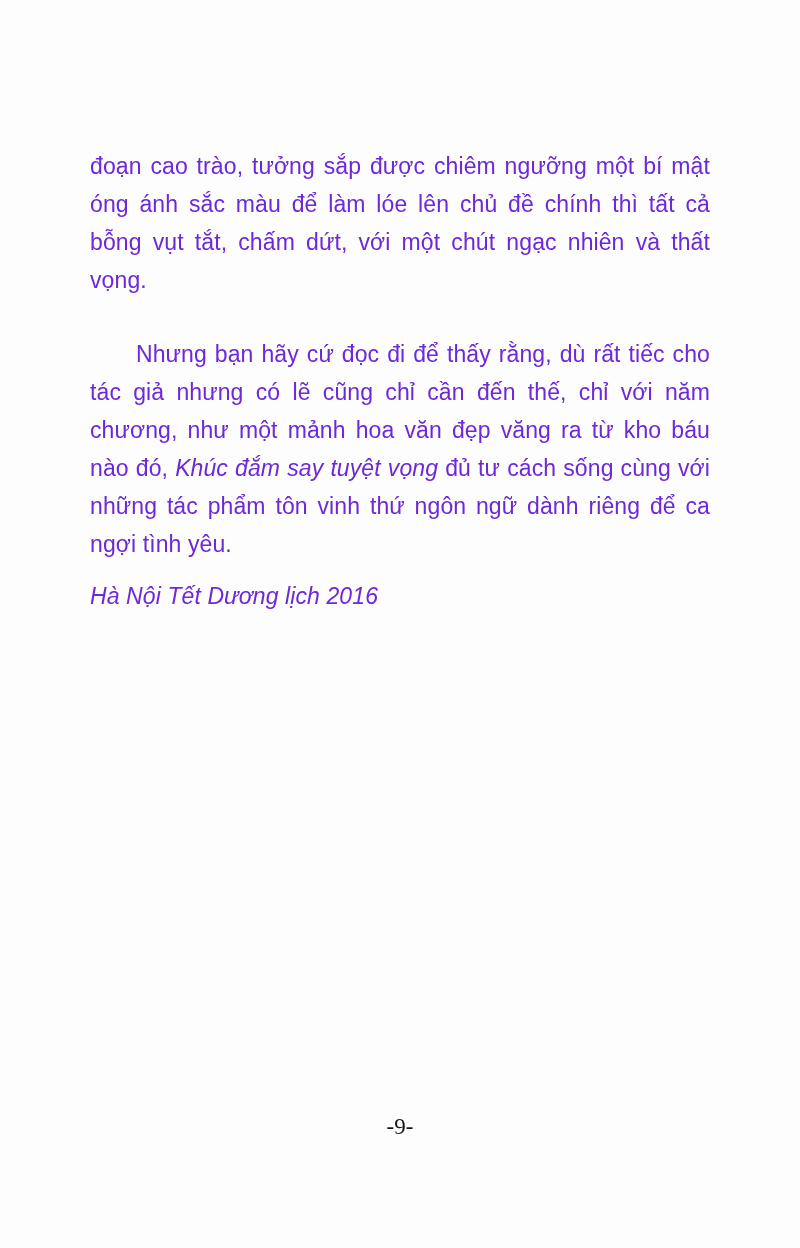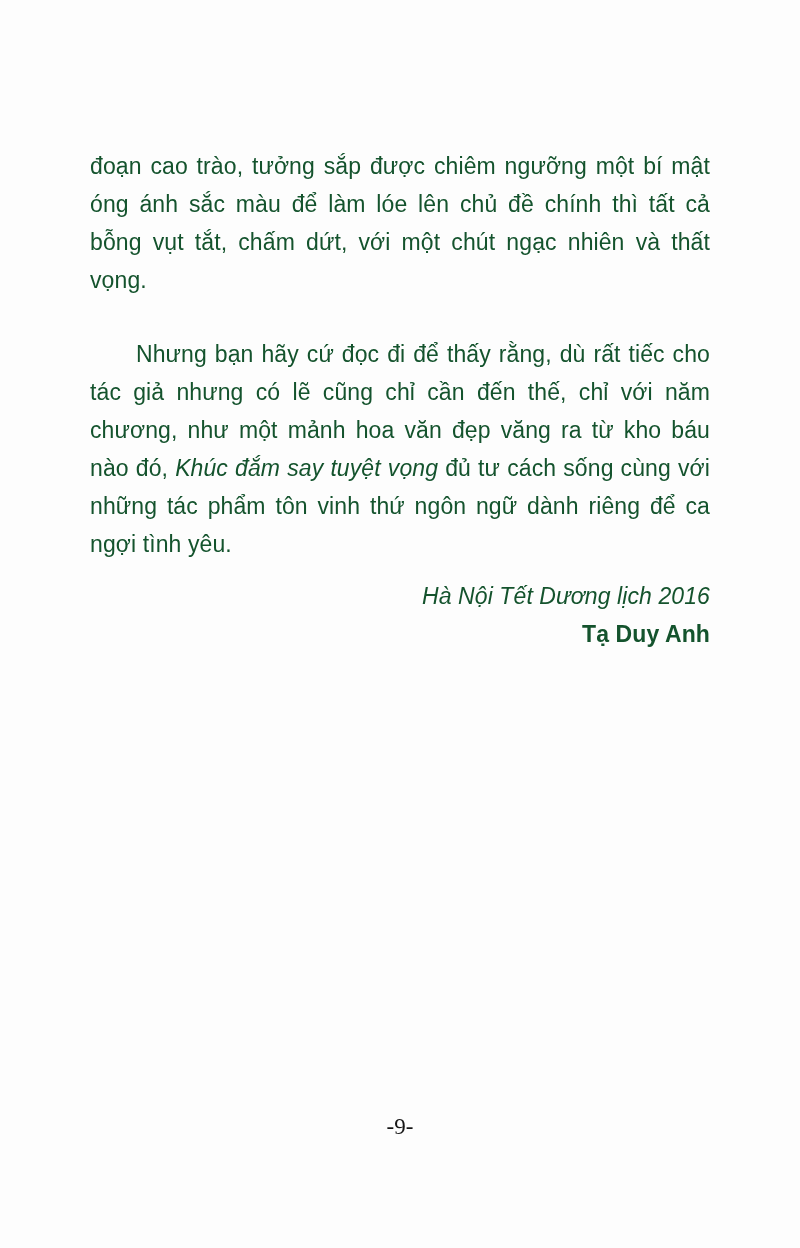--- a/index.html
+++ b/index.html
@@ -19,38 +19,37 @@
     background: #fdfdfd;
   }
   .text-block {
     position: absolute;
     left: 90px;
     top: 147px;
     width: 620px;
     font-family: "Liberation Sans", sans-serif;
     font-size: 23px;
     line-height: 38px;
-    color: #14532d;
+    color: #6d28d9;
     text-align: justify;
     letter-spacing: 0.1px;
   }
   .para {
     margin: 0;
     padding: 0;
   }
   .para.indented {
     text-indent: 46px;
     margin-top: 36px;
   }
   .book-title {
     font-style: italic;
   }
   .signature {
     margin-top: 14px;
-    text-align: right;
   }
   .sig-date {
     font-style: italic;
   }
   .sig-author {
     font-weight: bold;
   }
   .page-number {
     position: absolute;
     top: 1114px;
@@ -68,20 +67,19 @@
 <div class="page">
 
   <div class="text-block">
 
     <p class="para"><span>đoạn cao trào, tưởng sắp được chiêm ngưỡng một bí mật óng ánh sắc màu để làm lóe lên chủ đề chính thì tất cả bỗng vụt tắt, chấm dứt, với một chút ngạc nhiên và thất vọng.</span></p>
 
     <p class="para indented"><span>Nhưng bạn hãy cứ đọc đi để thấy rằng, dù rất tiếc cho tác giả nhưng có lẽ cũng chỉ cần đến thế, chỉ với năm chương, như một mảnh hoa văn đẹp văng ra từ kho báu nào đó, </span><span class="book-title">Khúc đắm say tuyệt vọng</span><span> đủ tư cách sống cùng với những tác phẩm tôn vinh thứ ngôn ngữ dành riêng để ca ngợi tình yêu.</span></p>
 
     <div class="signature">
       <div class="sig-date">Hà Nội Tết Dương lịch 2016</div>
-      <div class="sig-author">Tạ Duy Anh</div>
     </div>
 
   </div>
 
   <div class="page-number">-9-</div>
 
 </div>
 
 </body></html>

